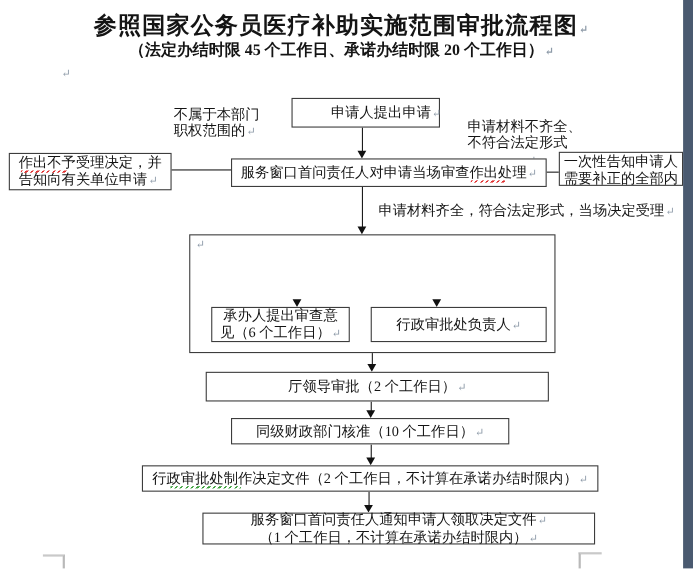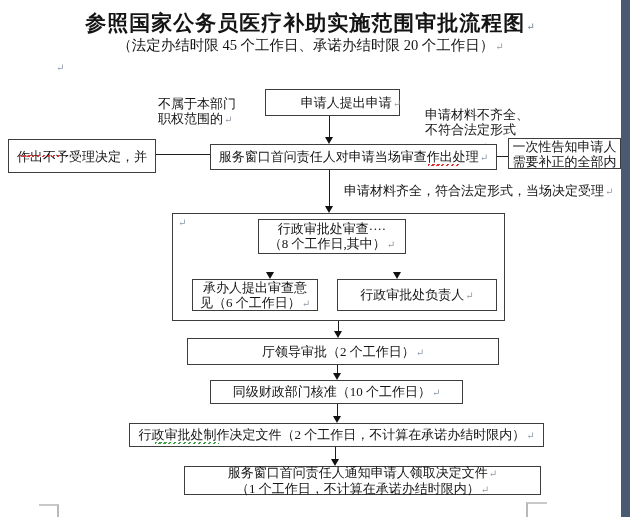--- a/index.html
+++ b/index.html
@@ -28,21 +28,21 @@
   .corner.bl{border-top:2px solid #c9c9c9;border-right:2px solid #b9b9b9;}
   .corner.br{border-top:2px solid #c9c9c9;border-left:2px solid #b9b9b9;}
   .window-edge{position:absolute;top:0;height:517px;z-index:5;}
 </style>
 </head>
 <body>
 
 <div id="canvas">
 
   <div class="title" style="top:9px;"><span>参照国家公务员医疗补助实施范围审批流程图</span><span class="pm">↵</span></div>
-  <div class="subtitle" style="top:36px;"><span>（法定办结时限 45 个工作日、承诺办结时限 20 个工作日）</span><span class="pm">↵</span></div>
+  <div class="subtitle" style="top:36px;font-weight:bold;"><span>（法定办结时限 45 个工作日、承诺办结时限 20 个工作日）</span><span class="pm">↵</span></div>
 
   <div class="pm-abs" style="left:56px;top:62px;">↵</div>
   <div class="pm-abs" style="left:479px;top:141px;">↵</div>
   <div class="pm-abs" style="left:178px;top:217px;">↵</div>
 
   <div class="lbl" style="left:158px;top:96px;">
     <div><span>不属于本部门</span></div>
     <div><span>职权范围的</span><span class="pm">↵</span></div>
   </div>
   <div class="lbl" style="left:425px;top:107px;">
@@ -78,37 +78,34 @@
 
   <div class="vline" style="left:335px;top:447px;height:13px;"></div>
   <div class="ah" style="left:331px;top:459px;"></div>
 
   <div class="box" style="left:265px;top:89px;width:135px;height:27px;padding-left:37px;">
     <div><span>申请人提出申请</span><span class="pm">↵</span></div>
   </div>
 
   <div class="box" style="left:8px;top:139px;width:148px;height:34px;text-align:left;align-items:flex-start;padding-left:8px;">
     <div><span>作出不予受理决定，并</span></div>
+    <div><span>告知向有关单位申请</span><span class="pm">↵</span></div>
   </div>
 
   <div class="box" style="left:210px;top:144px;width:287px;height:26px;">
     <div><span>服务窗口首问责任人对申请当场审查作出处理</span><span class="pm">↵</span></div>
   </div>
 
   <div class="box" style="left:508px;top:138px;width:113px;height:31px;">
     <div><span>一次性告知申请人</span></div>
     <div><span>需要补正的全部内</span></div>
   </div>
 
   <div class="container-box" style="left:172px;top:213px;width:333px;height:108px;"></div>
 
-  <div class="box" style="left:258px;top:219px;width:148px;height:35px;">
-    <div><span>行政审批处审查····</span></div>
-    <div><span>（8 个工作日,其中）</span><span class="pm">↵</span></div>
-  </div>
 
   <div class="box" style="left:192px;top:279px;width:126px;height:32px;">
     <div><span>承办人提出审查意</span></div>
     <div><span>见（6 个工作日）</span><span class="pm">↵</span></div>
   </div>
 
   <div class="box" style="left:337px;top:279px;width:160px;height:32px;">
     <div><span>行政审批处负责人</span><span class="pm">↵</span></div>
   </div>
 

